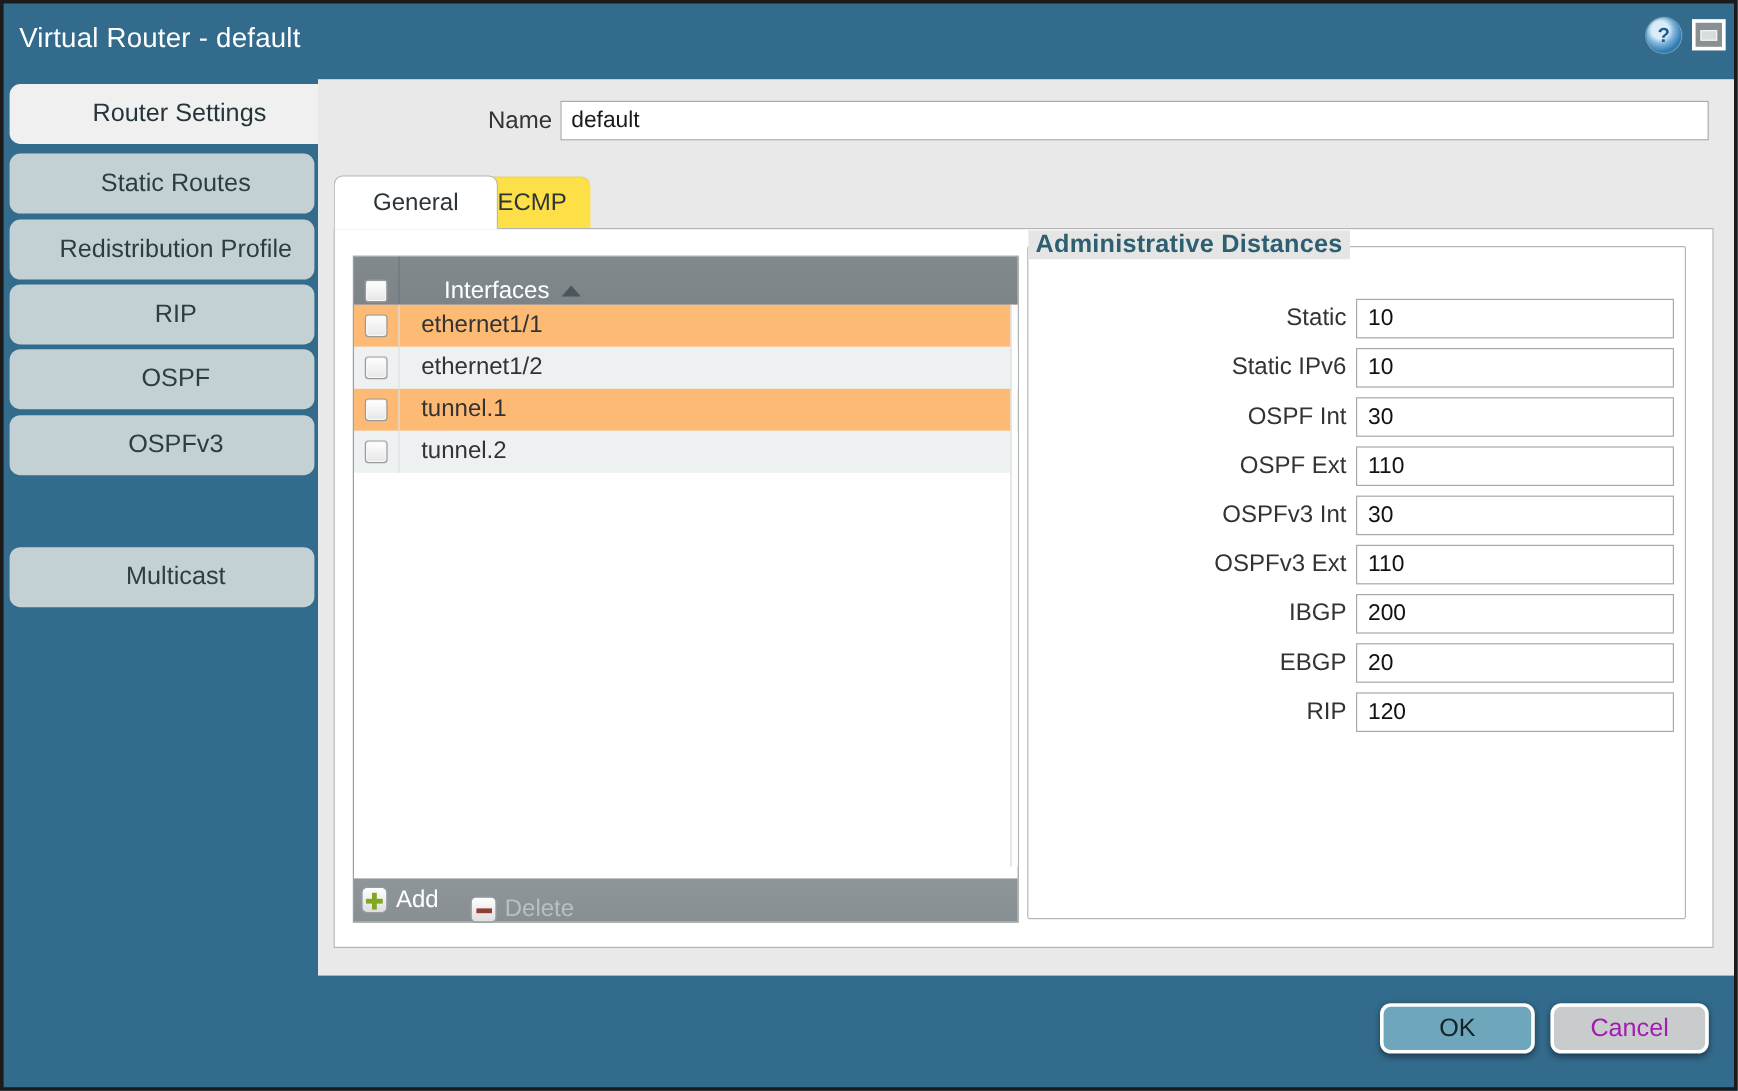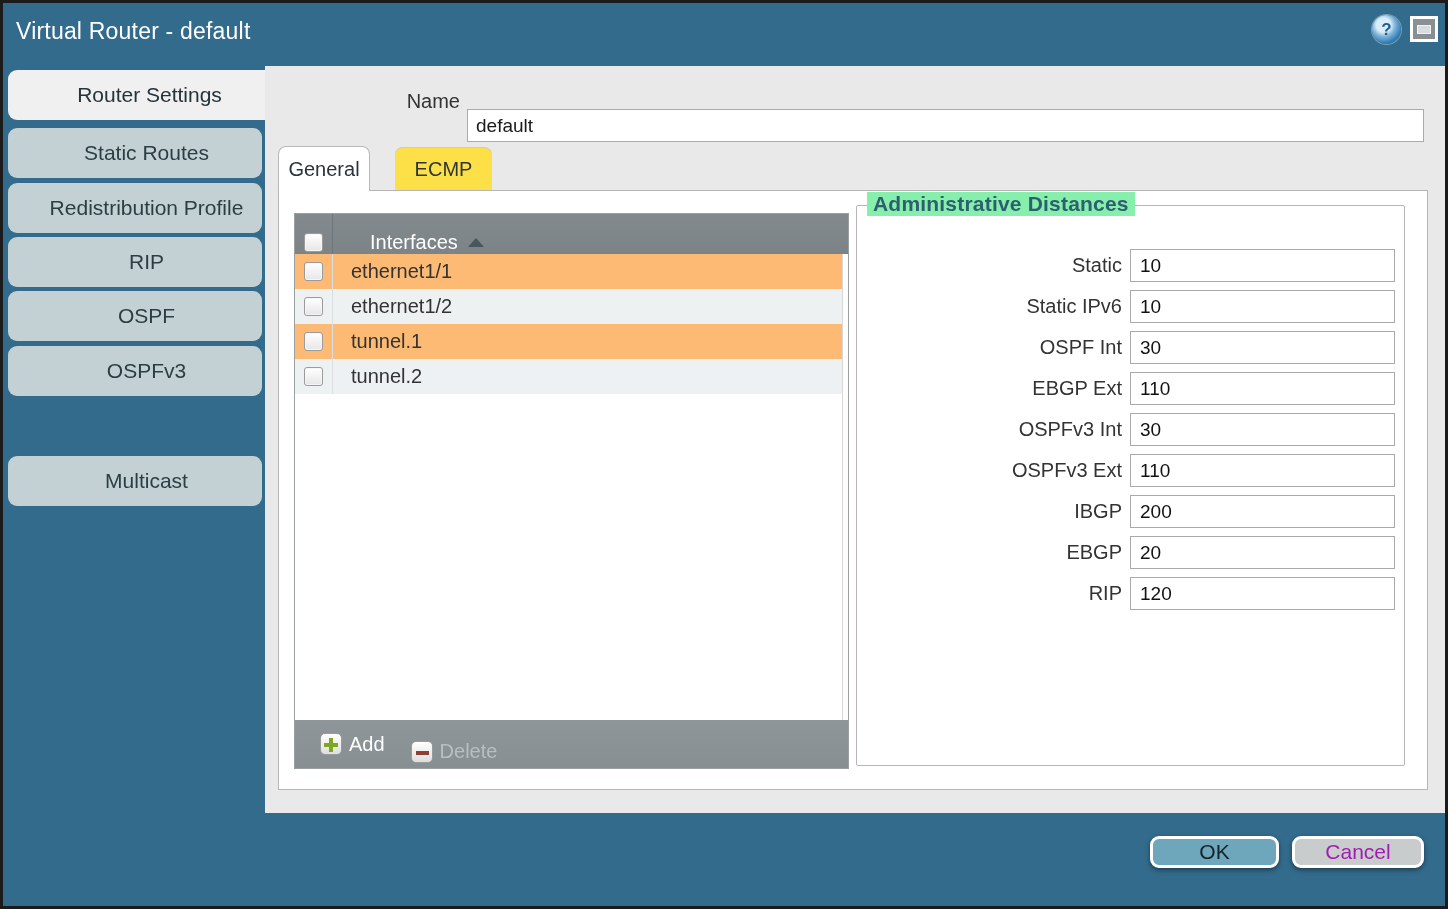--- a/index.html
+++ b/index.html
@@ -37,25 +37,25 @@
     position:absolute;left:5px;width:254px;height:50px;background:var(--sidebar-tab);
     border-radius:9px;display:flex;align-items:center;padding-left:23px;
     color:#2c3e42;font-size:21px;cursor:pointer;justify-content:center;
   }
   .side-tab.active{background:var(--active-tab);width:260px;border-radius:9px 0 0 9px;color:#24343a;}
   
   .main{position:absolute;left:265px;top:66px;right:3px;height:747px;background:#e9e9e9;}
   .name-label{position:absolute;left:330px;top:90px;width:130px;text-align:right;font-size:20px;color:#333;}
   .name-input{
     position:absolute;left:467px;top:84px;width:957px;height:33px;background:#fff;
-    border:1px solid #ababab;font-size:19px;color:#1a1a1a;padding:12px 8px;margin-top:25px;
+    border:1px solid #ababab;font-size:19px;color:#1a1a1a;padding:12px 8px;
   }
   
   .tab-general{
-    position:absolute;left:278px;top:146px;width:92px;height:45px;background:#ffffff;
+    position:absolute;left:278px;top:146px;width:137px;height:45px;background:#ffffff;
     border:1px solid #b9b9b9;border-bottom:none;border-radius:8px 8px 0 0;z-index:3;
     display:flex;align-items:center;justify-content:center;font-size:20px;color:#2b3438;cursor:pointer;
   }
   .tab-ecmp{
     position:absolute;left:395px;top:147px;width:97px;height:44px;background:#fde047;
     border-radius:8px 8px 0 0;display:flex;align-items:center;justify-content:center;
     font-size:20px;color:#2e3537;cursor:pointer;box-shadow:inset 0 1px 0 #c8cccd;
   }
   .panel{
     position:absolute;left:278px;top:190px;width:1150px;height:600px;background:#ffffff;
@@ -79,51 +79,51 @@
   .iface-body{position:absolute;top:40px;bottom:46px;left:0;right:0;background:#fff;}
   .iface-row{
     height:35px;display:flex;align-items:center;font-size:20px;color:#333;cursor:pointer;
     background:#fdba74;
   }
   .iface-row:nth-child(even){background:var(--row-alt);}
   .iface-row .cell-label{margin-left:18px;}
   .iface-row .cbcell{width:38px;align-self:stretch;display:flex;align-items:center;border-right:1px solid #dcdfe0;}
   .iface-scrollbar{position:absolute;top:40px;bottom:46px;right:0;width:6px;background:#fdfdfd;border-left:1px solid #d8d8d8;cursor:pointer;}
   .iface-footer{
-    position:absolute;left:0;right:0;bottom:0;height:48px;background:linear-gradient(#8e969a,var(--table-footer));
-    display:flex;align-items:center;gap:26px;padding-left:25px;
+    position:absolute;left:0;right:0;bottom:0;height:36px;background:linear-gradient(#8e969a,var(--table-footer));
+    display:flex;align-items:center;gap:26px;padding-left:6px;
   }
   .tbl-btn{display:flex;align-items:center;gap:7px;cursor:pointer;font-size:20px;color:#ffffff;}
   .tbl-btn.disabled{color:#b9bfc1;cursor:default;margin-top:15px;}
   .mini-icon{
     width:22px;height:22px;border-radius:5px;border:1px solid #979c9d;
     background:linear-gradient(#ffffff,#dedede);position:relative;flex:0 0 auto;
   }
   .add-icon::before{content:"";position:absolute;left:3px;top:9px;width:14px;height:4px;background:var(--add-plus);}
   .add-icon::after{content:"";position:absolute;left:8px;top:4px;width:4px;height:14px;background:var(--add-plus);}
   .delete-icon::before{content:"";position:absolute;left:4px;top:9px;width:13px;height:4px;background:var(--delete-minus);}
   
   .fieldset{
     position:absolute;left:577px;top:14px;width:549px;height:561px;
     border:1px solid #b6b6b6;border-radius:2px;
   }
   .fieldset-legend{
-    position:absolute;left:10px;top:-14px;background:#86efac;padding:0 6px;
+    position:absolute;left:0;top:-14px;background:#e5e5e5;padding:0 6px;
     font-size:21px;font-weight:bold;color:var(--legend);letter-spacing:.2px;
   }
   .ad-rows{padding-top:43px;display:flex;flex-direction:column;gap:8px;align-items:flex-end;}
   .ad-row{display:flex;align-items:center;height:33px;}
   .ad-label{width:188px;text-align:right;font-size:20px;color:#333;flex:0 0 auto;}
   .ad-input{
     margin-left:8px;margin-right:9px;flex:1;height:33px;background:#fff;
     border:1px solid #a9a9a9;font-size:19px;color:#111;padding:0 9px;
   }
   
   .btn{
-    position:absolute;top:836px;height:32px;border:3px solid #ffffff;border-radius:9px;
+    position:absolute;top:836px;height:42px;border:3px solid #ffffff;border-radius:9px;
     font-size:21px;color:#15242b;display:flex;align-items:center;justify-content:center;
     cursor:pointer;box-shadow:0 2px 5px rgba(0,0,0,.45);
   }
   .btn-ok{left:1150px;width:129px;background:var(--ok-button);}
   .btn-cancel{left:1292px;width:132px;background:var(--cancel-button);color:#a21caf;}
 </style>
 </head>
 <body>
 
 <div class="window">
@@ -232,21 +232,21 @@
         </div>
         <div class="ad-row">
           <span class="ad-label">Static IPv6</span>
           <input class="ad-input" type="text" value="10" style="">
         </div>
         <div class="ad-row">
           <span class="ad-label">OSPF Int</span>
           <input class="ad-input" type="text" value="30" style="">
         </div>
         <div class="ad-row">
-          <span class="ad-label">EBGP Ext</span>
+          <span class="ad-label">OSPF Ext</span>
           <input class="ad-input" type="text" value="110" style="">
         </div>
         <div class="ad-row">
           <span class="ad-label">OSPFv3 Int</span>
           <input class="ad-input" type="text" value="30" style="">
         </div>
         <div class="ad-row">
           <span class="ad-label">OSPFv3 Ext</span>
           <input class="ad-input" type="text" value="110" style="">
         </div>

